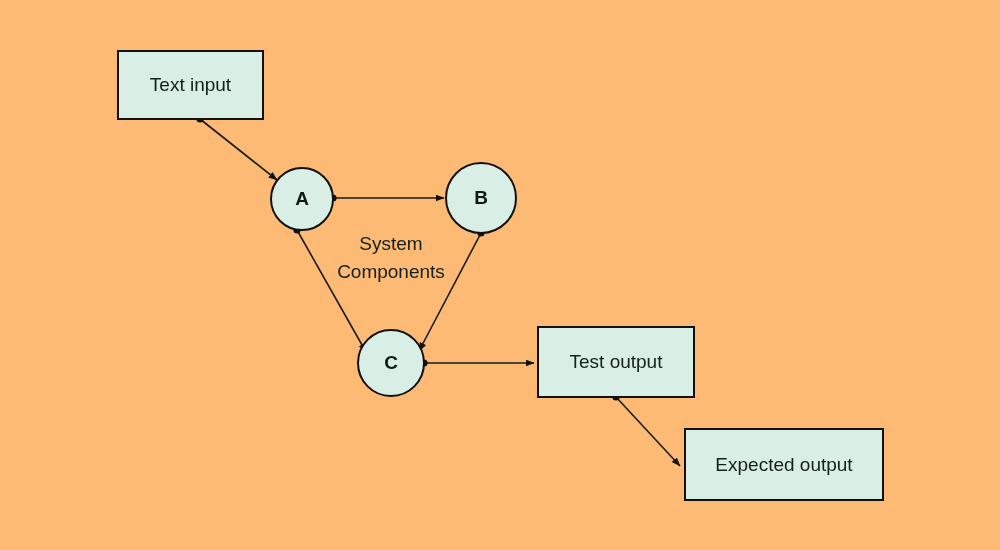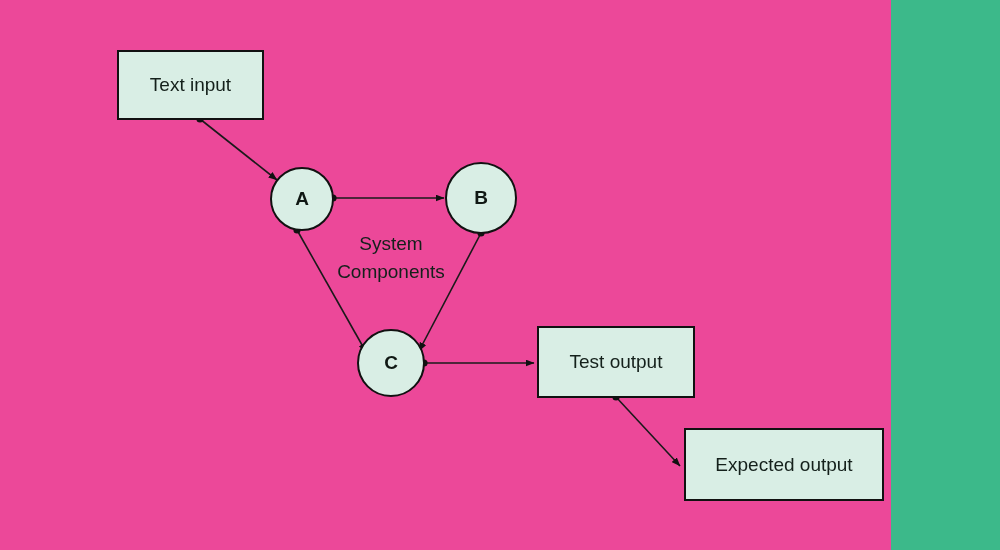--- a/index.html
+++ b/index.html
@@ -9,23 +9,23 @@
     background: #3cb98a;
   }
   body {
     width: 1000px;
     height: 550px;
     overflow: hidden;
     font-family: "Liberation Sans", sans-serif;
   }
   #canvas-root {
     position: relative;
-    width: 891px;
+    width: 1000px;
     height: 550px;
-    background: #ec4899;
+    background: #fdba74;
   }
   #diagram-svg {
     position: absolute;
     top: 0;
     left: 0;
     width: 1000px;
     height: 550px;
     display: block;
   }
   .node-shape {

